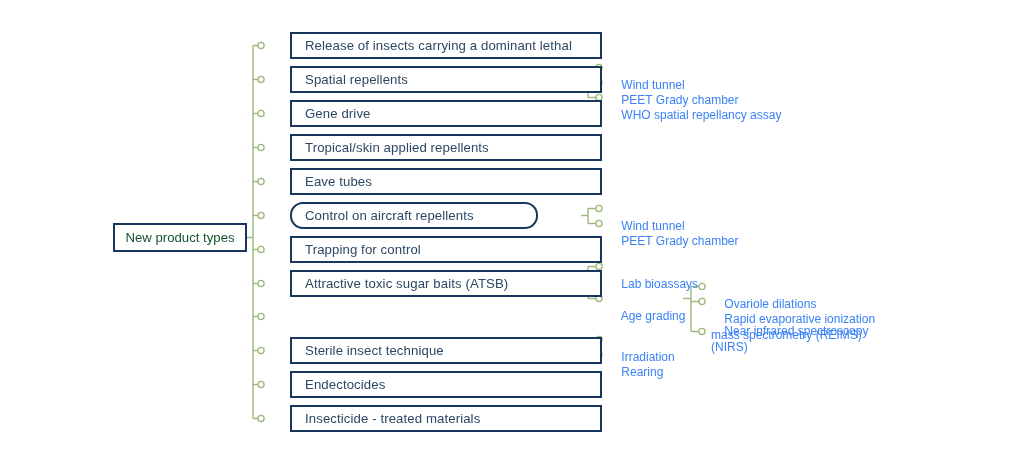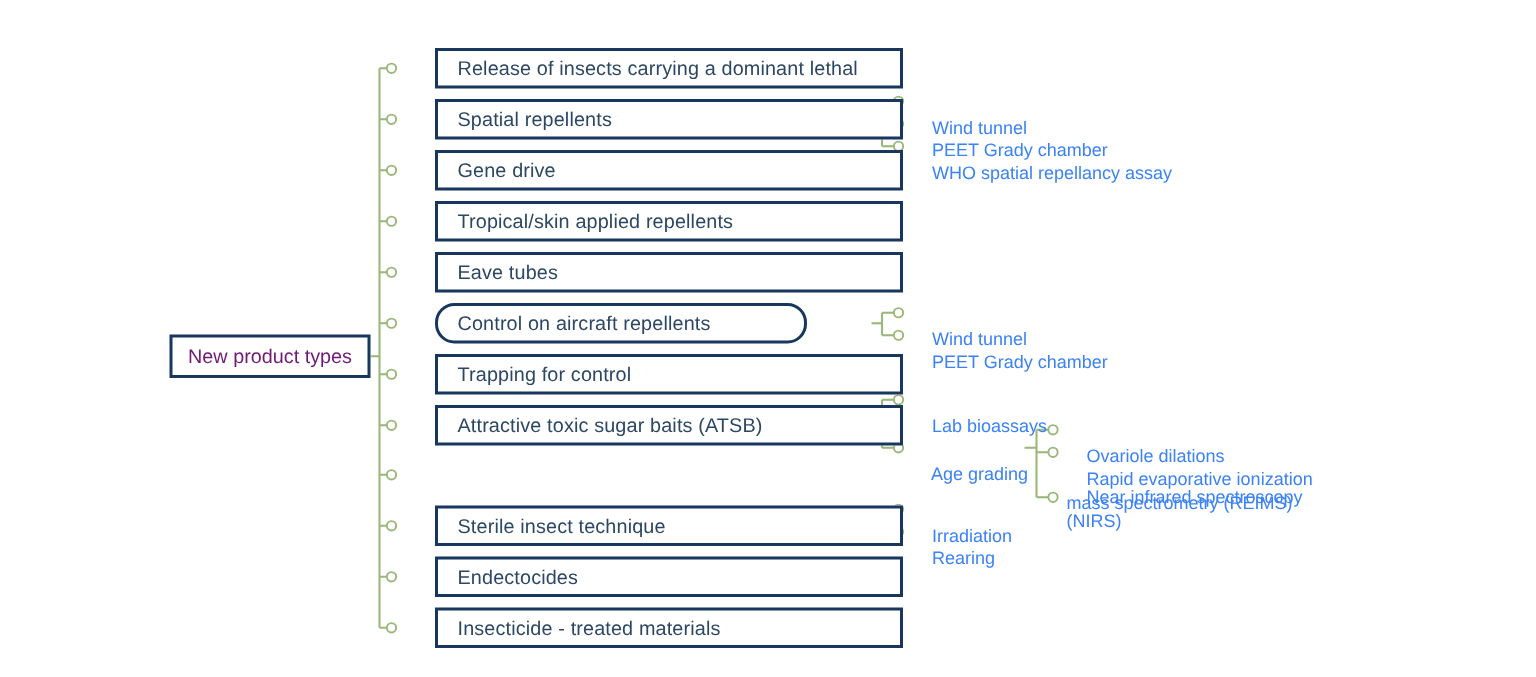--- a/index.html
+++ b/index.html
@@ -24,21 +24,21 @@
     letter-spacing:.1px;
     white-space:nowrap;
     margin-left:21px;
   }
   .root-box{
     position:absolute;
     box-sizing:border-box;
     border:2px solid #17375e;
     background:#ffffff;
     display:flex;align-items:center;justify-content:center;
-    color:#701a75;
+    color:#14532d;
     font-size:13.2px;
     white-space:nowrap;
   }
   .leaf-label{
     position:absolute;
     color:#3b82f6;
     font-size:12px;
     line-height:16.5px;
     white-space:pre;
   }

